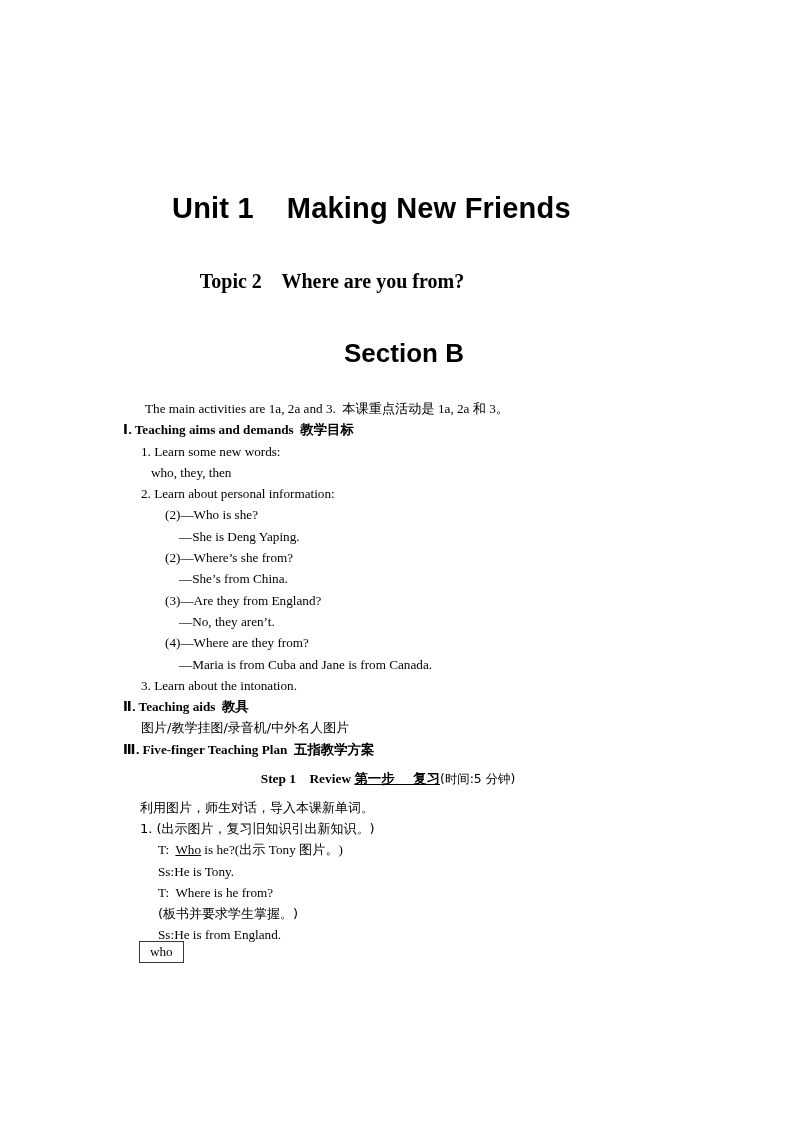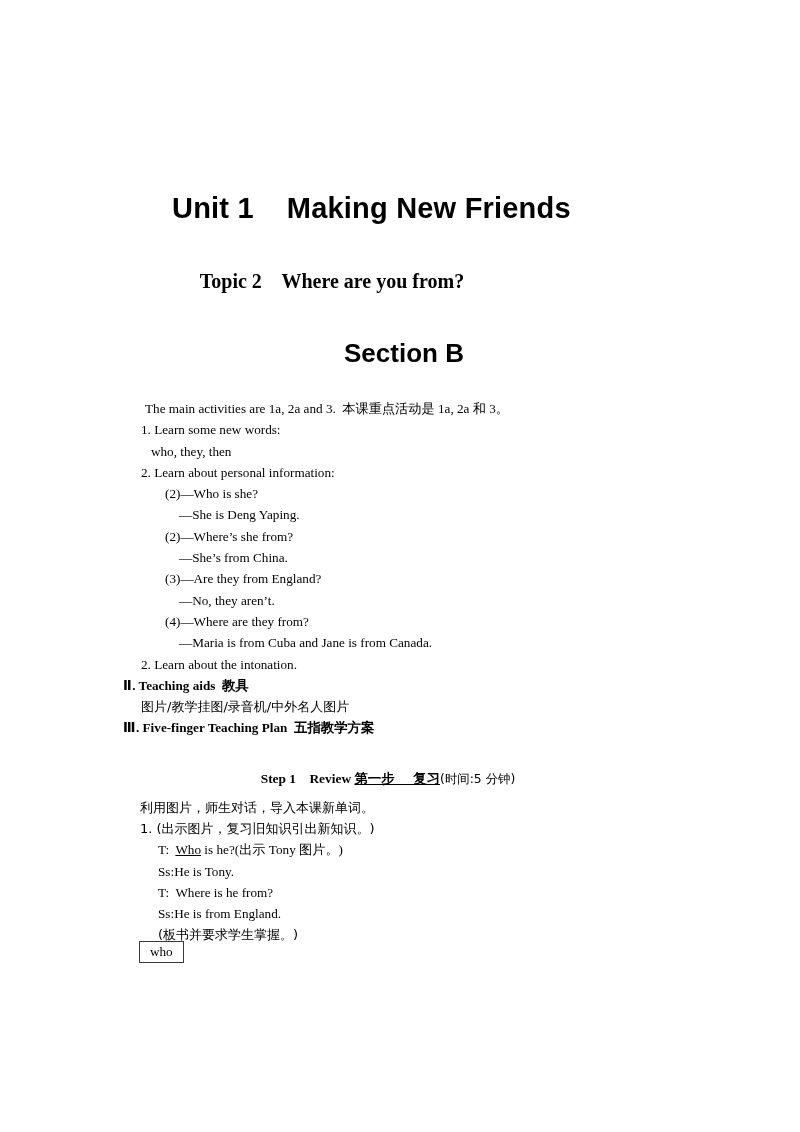--- a/index.html
+++ b/index.html
@@ -175,51 +175,52 @@
   <div class="unit-title">Unit 1    Making New Friends</div>
 
   <div class="topic-title">Topic 2    Where are you from?</div>
 
   <div class="section-title">Section B</div>
 
   <div class="body-block">
 
     <div class="ln i-para">The main activities are 1a, 2a and 3.  本课重点活动是 1a, 2a 和 3。</div>
 
+    <div class="hd"><span class="rn">Ⅰ</span><span>. Teaching aims and demands  </span><span class="cnb">教学目标</span></div>
 
     <div class="ln i1">1. Learn some new words:</div>
     <div class="ln i2">who, they, then</div>
     <div class="ln i1">2. Learn about personal information:</div>
     <div class="ln i3">(2)—Who is she?</div>
     <div class="ln i4">—She is Deng Yaping.</div>
     <div class="ln i3">(2)—Where’s she from?</div>
     <div class="ln i4">—She’s from China.</div>
     <div class="ln i3">(3)—Are they from England?</div>
     <div class="ln i4">—No, they aren’t.</div>
     <div class="ln i3">(4)—Where are they from?</div>
     <div class="ln i4">—Maria is from Cuba and Jane is from Canada.</div>
-    <div class="ln i1">2. Learn about the intonation.</div>
+    <div class="ln i1">3. Learn about the intonation.</div>
 
     <div class="hd"><span class="rn">Ⅱ</span><span>. Teaching aids  </span><span class="cnb">教具</span></div>
 
     <div class="ln cn i1">图片/教学挂图/录音机/中外名人图片</div>
 
     <div class="hd"><span class="rn">Ⅲ</span><span>. Five-finger Teaching Plan  </span><span class="cnb">五指教学方案</span></div>
 
   </div>
 
   <div class="step-line"><span class="en">Step 1    Review </span><span class="cnb">第一步    复习</span><span class="time">(时间:5 分钟)</span></div>
 
   <div class="lower-block">
     <div class="ln cn">利用图片，师生对话，导入本课新单词。</div>
     <div class="ln cn">1. (出示图片，复习旧知识引出新知识。)</div>
 
     <div class="ln i1"><span>T:  </span><span class="u">Who</span><span> is he?(出示 Tony 图片。)</span></div>
 
     <div class="ln i1">Ss:He is Tony.</div>
     <div class="ln i1">T:  Where is he from?</div>
+    <div class="ln cn i1">(板书并要求学生掌握。)</div>
     <div class="ln i1">Ss:He is from England.</div>
-    <div class="ln cn i1">(板书并要求学生掌握。)</div>
   </div>
 
   <div class="word-box"><span>who</span></div>
 
 </div>
 
 </body></html>

